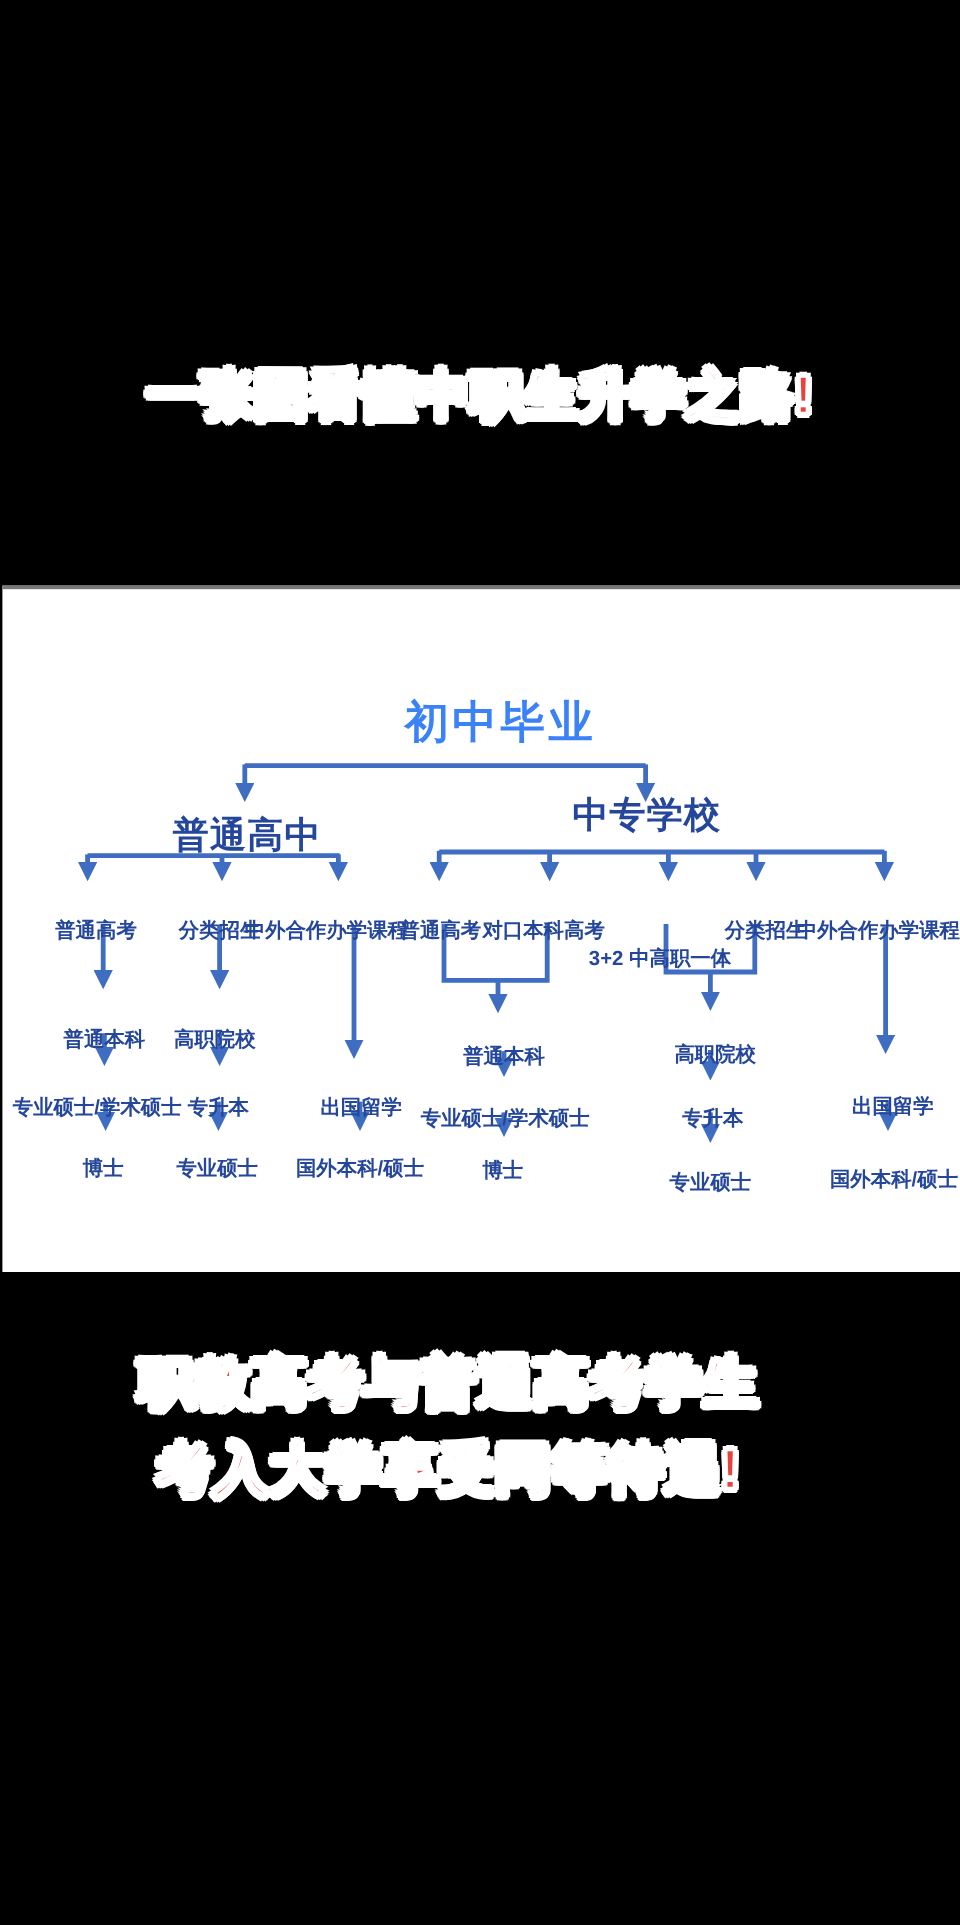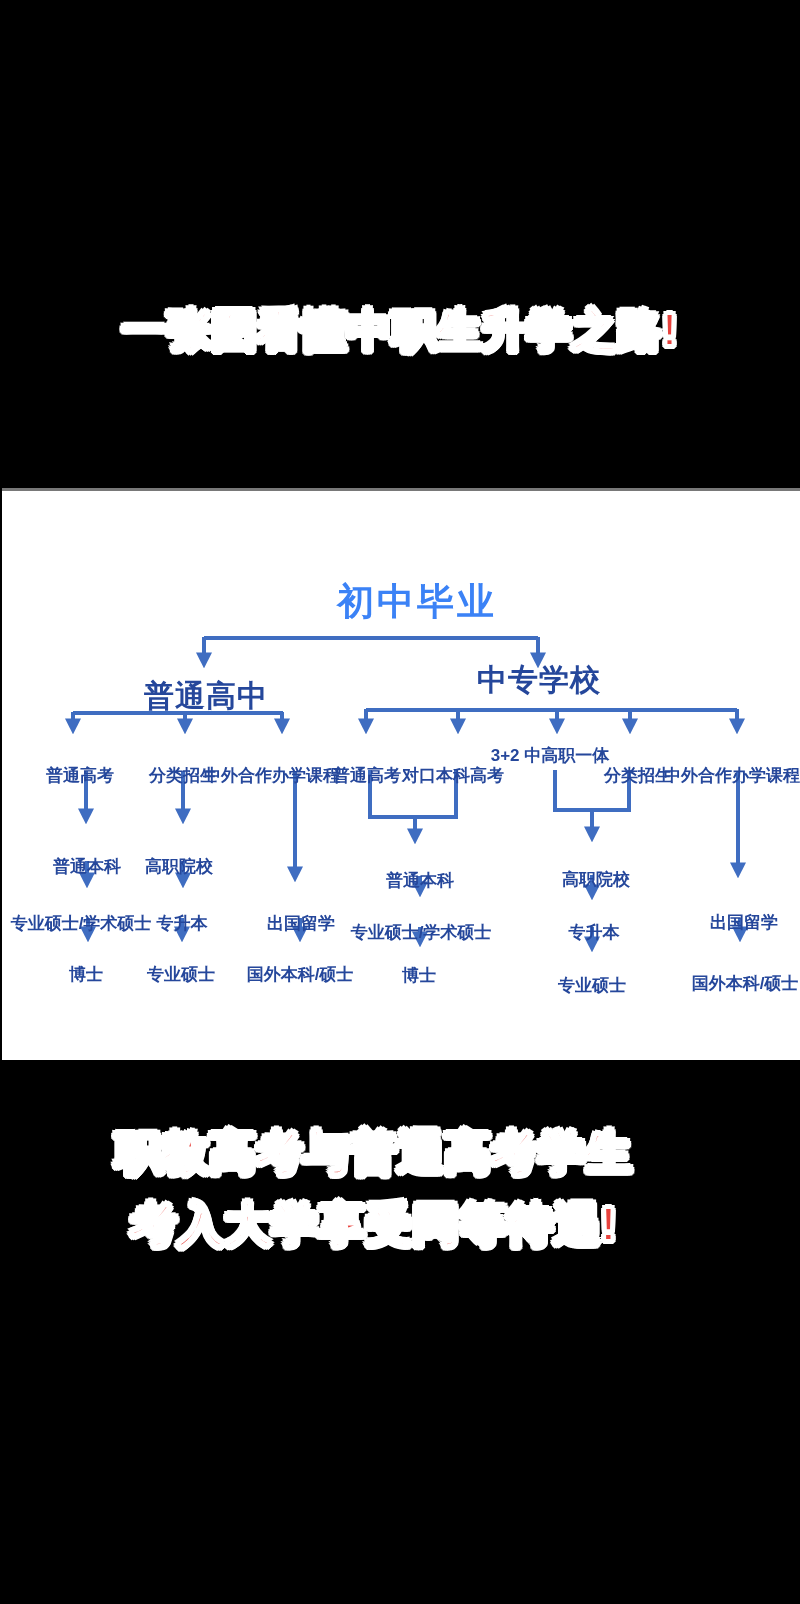--- a/index.html
+++ b/index.html
@@ -98,21 +98,21 @@
   <div class="node n-root" style="left:417px; top:602px;">初中毕业</div>
   <div class="node n-branch" style="left:206px; top:696px;">普通高中</div>
   <div class="node n-branch" style="left:539px; top:680px;">中专学校</div>
 
   <div class="node n-label" style="left:80px;  top:758px;">普通高考</div>
   <div class="node n-label" style="left:183px; top:758px;">分类招生</div>
   <div class="node n-label" style="left:272px; top:758px;">中外合作办学课程</div>
 
   <div class="node n-label" style="left:367px; top:758px;">普通高考</div>
   <div class="node n-label" style="left:453px; top:758px;">对口本科高考</div>
-  <div class="node n-label" style="left:550px; top:738px;">3+2 中高职一体</div>
+  <div class="node n-label" style="left:550px; top:782px;">3+2 中高职一体</div>
   <div class="node n-label" style="left:638px; top:758px;">分类招生</div>
   <div class="node n-label" style="left:732px; top:758px;">中外合作办学课程</div>
 
   <div class="node n-label" style="left:87px;  top:849px;">普通本科</div>
   <div class="node n-label" style="left:81px;  top:906px;">专业硕士/学术硕士</div>
   <div class="node n-label" style="left:86px;  top:957px;">博士</div>
   <div class="node n-label" style="left:179px; top:849px;">高职院校</div>
   <div class="node n-label" style="left:182px; top:906px;">专升本</div>
   <div class="node n-label" style="left:181px; top:957px;">专业硕士</div>
   <div class="node n-label" style="left:301px; top:906px;">出国留学</div>

